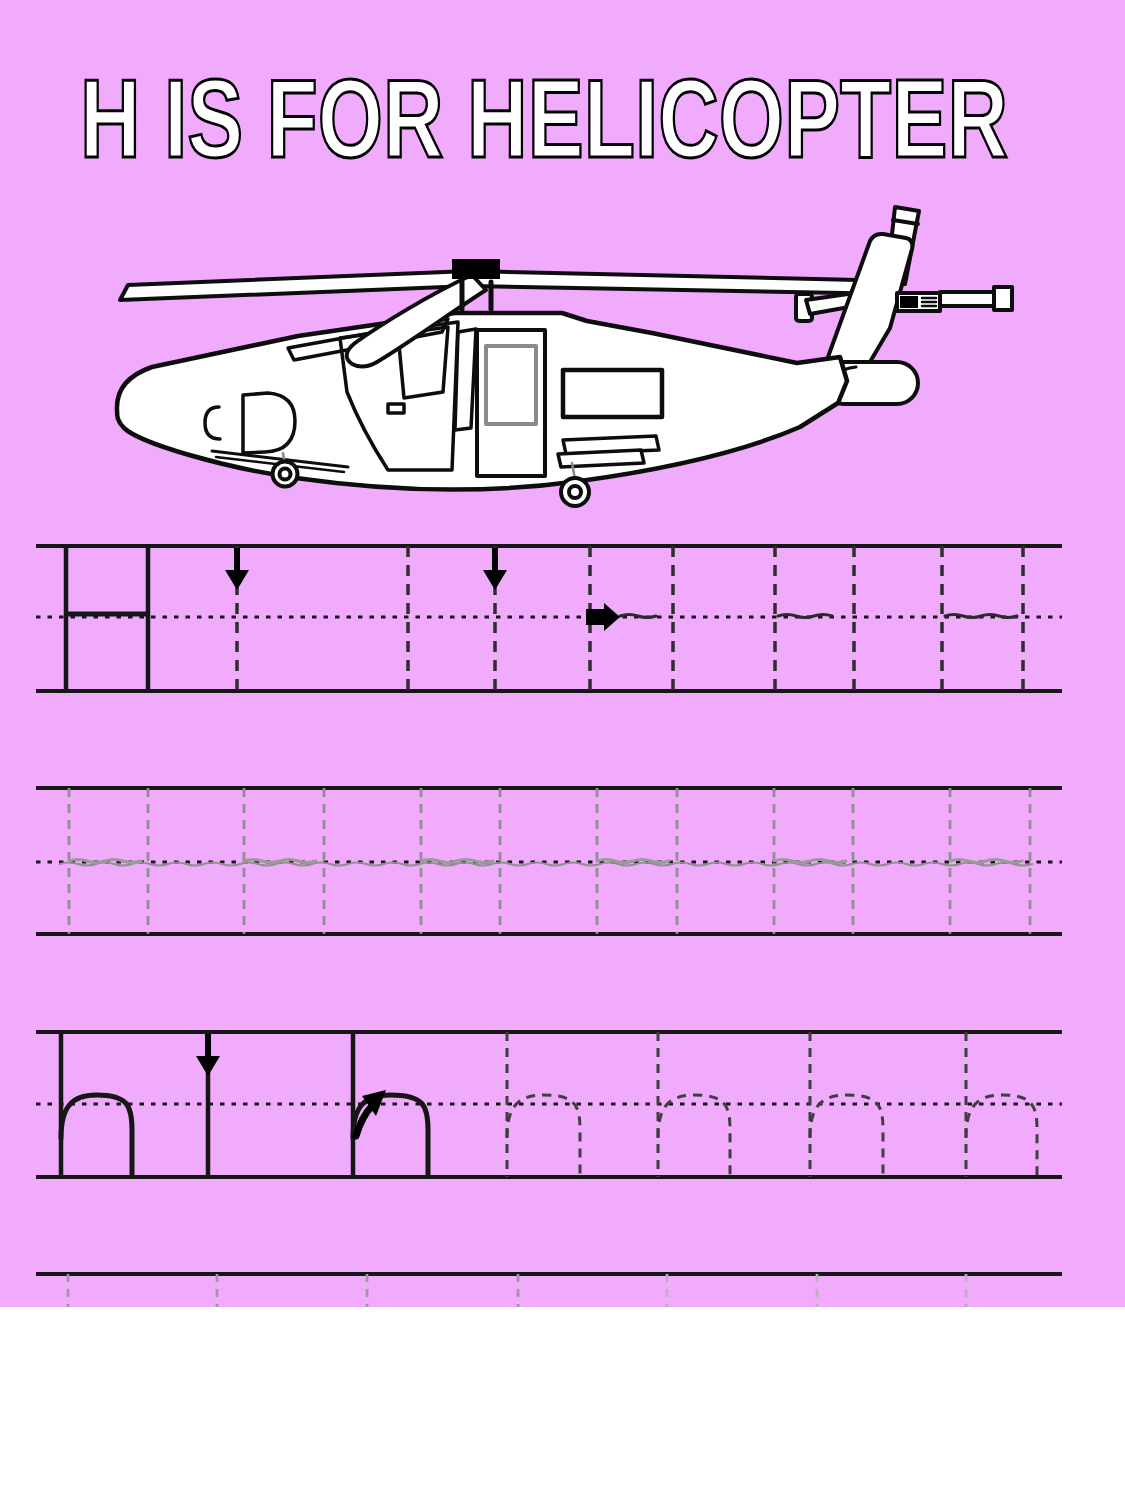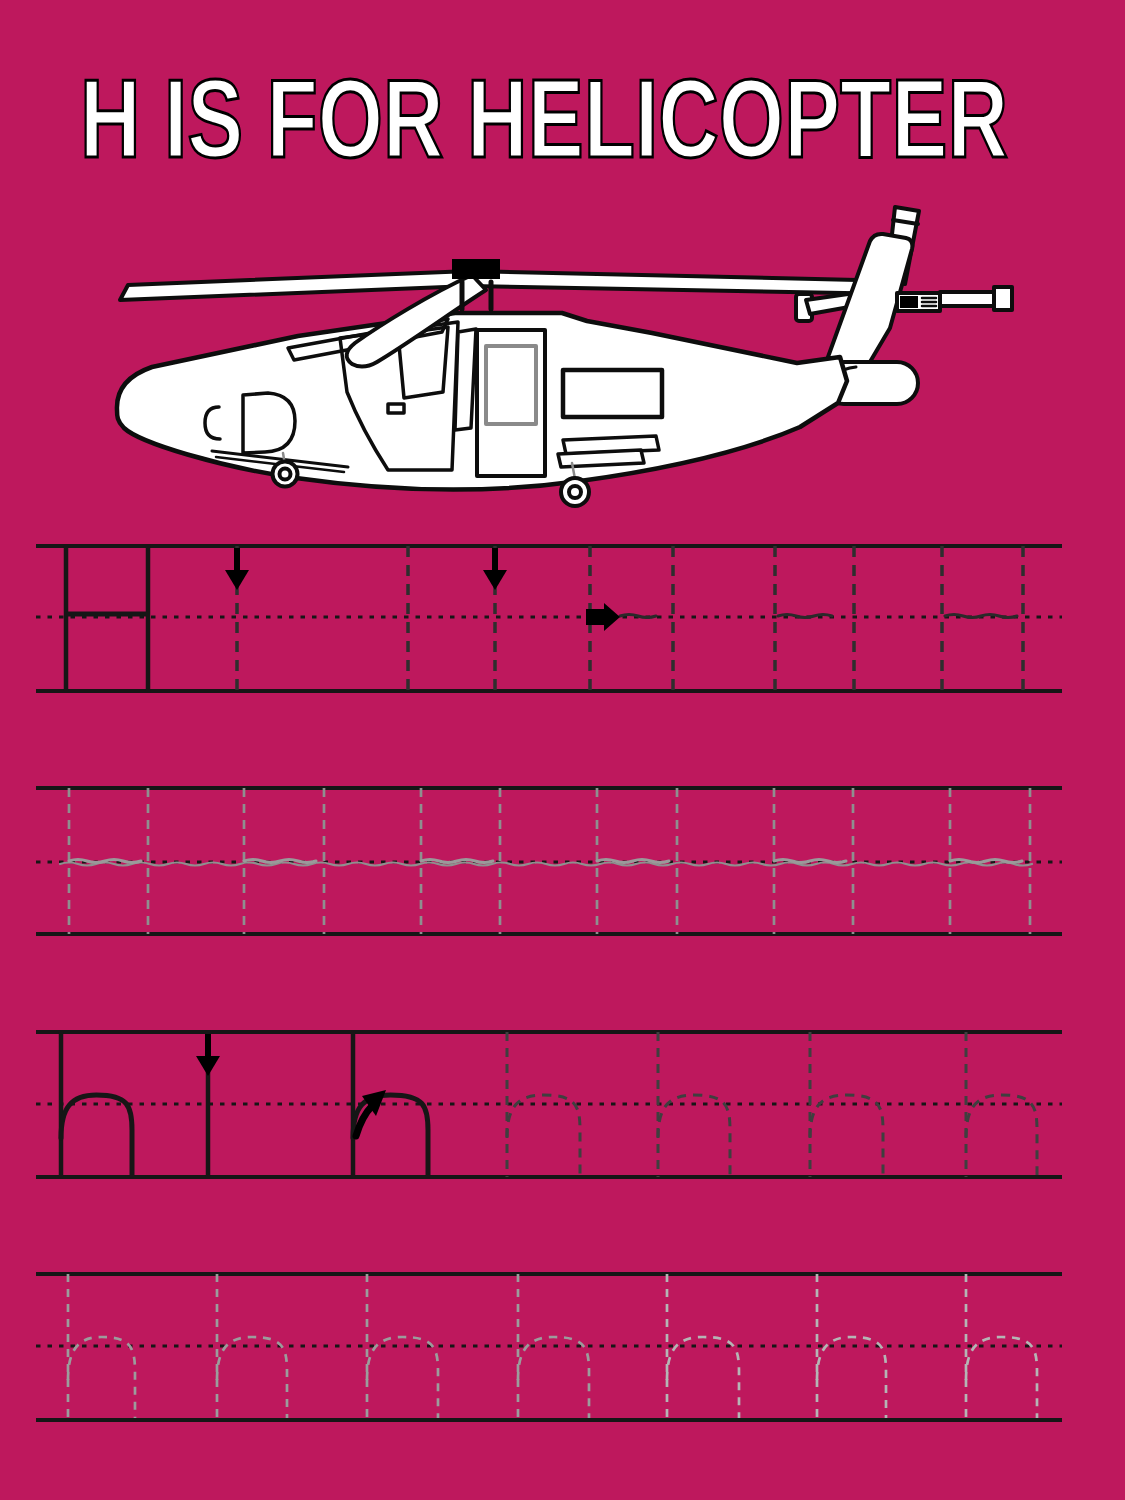--- a/index.html
+++ b/index.html
@@ -1,16 +1,16 @@
 <!DOCTYPE html>
 <html><head>
 <meta charset="utf-8">
 <style>
   html,body{margin:0;padding:0;background:#fff;}
-  .page{position:relative;width:1125px;height:1500px;background:#be185d;overflow:hidden;
+  .page{position:relative;width:1125px;height:1307px;background:#f0abfc;overflow:hidden;
         font-family:"Liberation Sans",sans-serif;}
   svg{position:absolute;left:0;top:0;}
   #title-svg{left:0;top:0;}
   #heli-svg{left:100px;top:195px;}
   #rows-svg{left:0;top:0;}
 </style>
 </head>
 <body>
 
 <div class="page">

